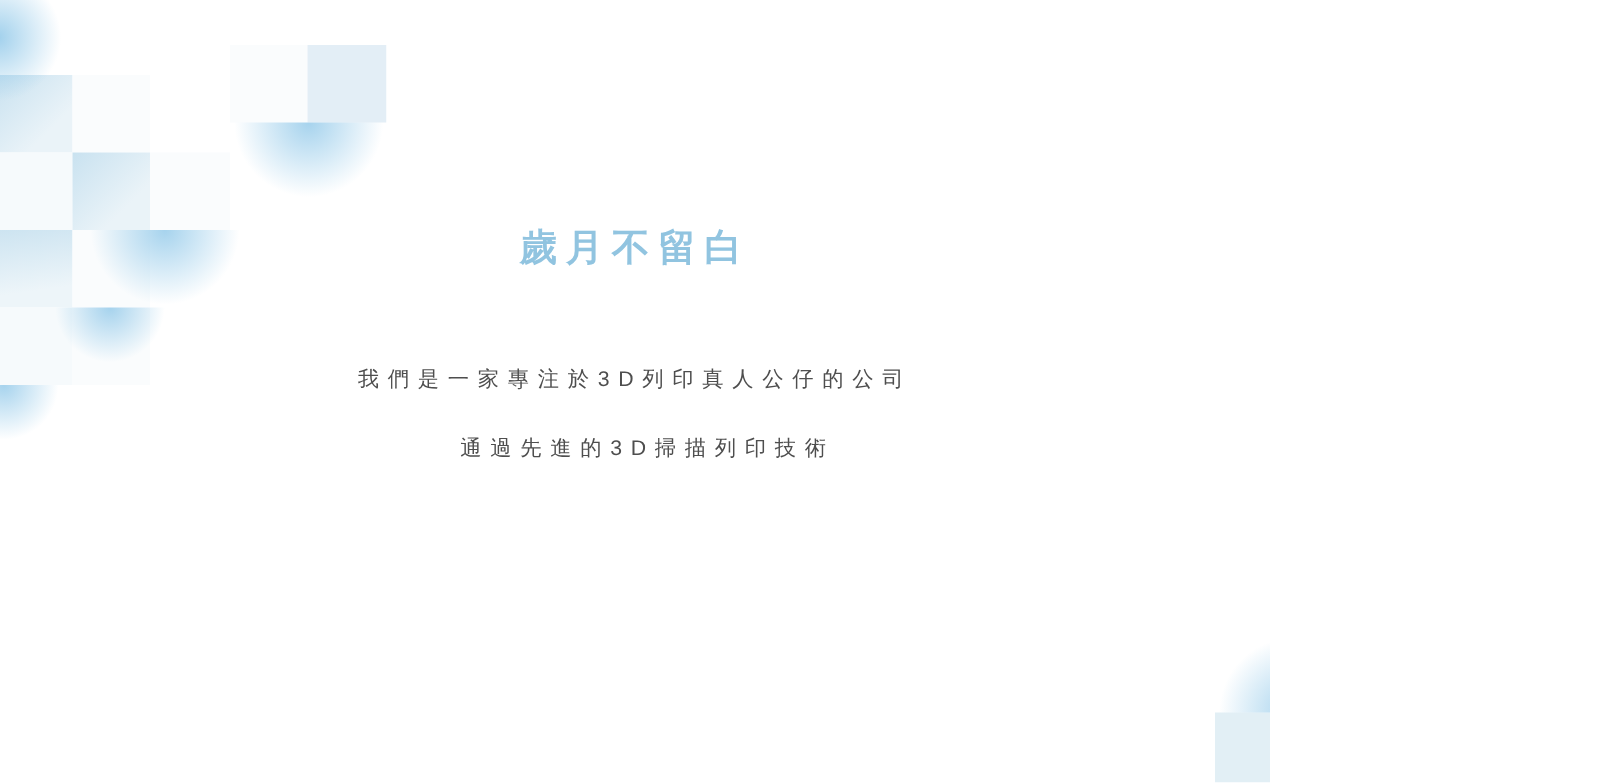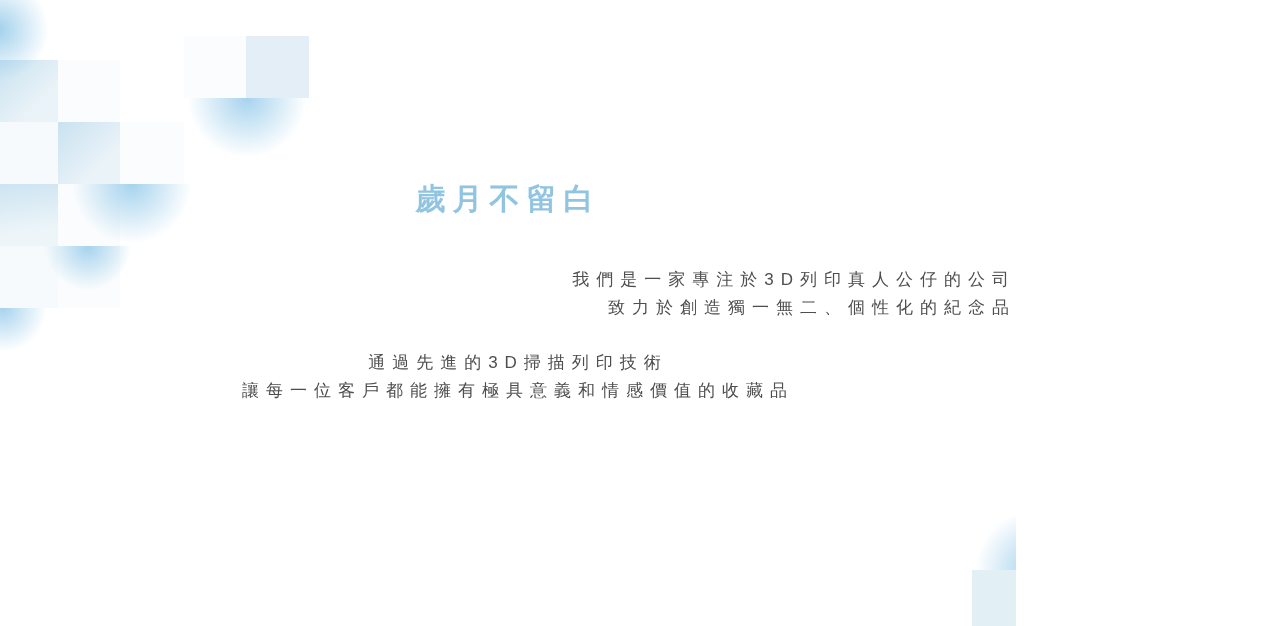--- a/index.html
+++ b/index.html
@@ -61,21 +61,21 @@
   .title .t-line { display: block; }
   .para {
     margin: 0;
     font-size: 17px;
     font-weight: 400;
     line-height: 28px;
     letter-spacing: 7px;
     color: #4e4e4e;
   }
   .para .p-line { display: block; }
-  .intro  { margin-top: 44px; text-align: right; }
+  .intro  { margin-top: 68px; }
   .detail { margin-top: 27px; padding-left: 20px; }
 </style>
 </head>
 <body>
 
 <div class="stage">
 
   <div class="sq grad-tl" style="left:0;   top:60;  left:0px;   top:60px;  width:58px; height:62px;"></div>
   <div class="sq faint" style="left:58px;  top:60px;  width:62px; height:62px;"></div>
   <div class="sq faint" style="left:184px; top:36px;  width:62px; height:62px;"></div>
@@ -111,22 +111,20 @@
   <div class="glow-up" style="left:973px;  top:508px; width:124px; height:62px;"></div>
   <div class="glow-corner" style="left:1218px; top:607px; width:62px; height:19px;"></div>
 
   <main class="hero">
     <h1 class="title">
       <span class="t-line">歲月不留白</span>
     </h1>
 
     <p class="para intro">
       <span class="p-line">我們是一家專注於3D列印真人公仔的公司</span>
-      <span class="p-line">致力於創造獨一無二、個性化的紀念品</span>
     </p>
 
     <p class="para detail">
       <span class="p-line">通過先進的3D掃描列印技術</span>
-      <span class="p-line">讓每一位客戶都能擁有極具意義和情感價值的收藏品</span>
     </p>
   </main>
 
 </div>
 
 </body></html>

